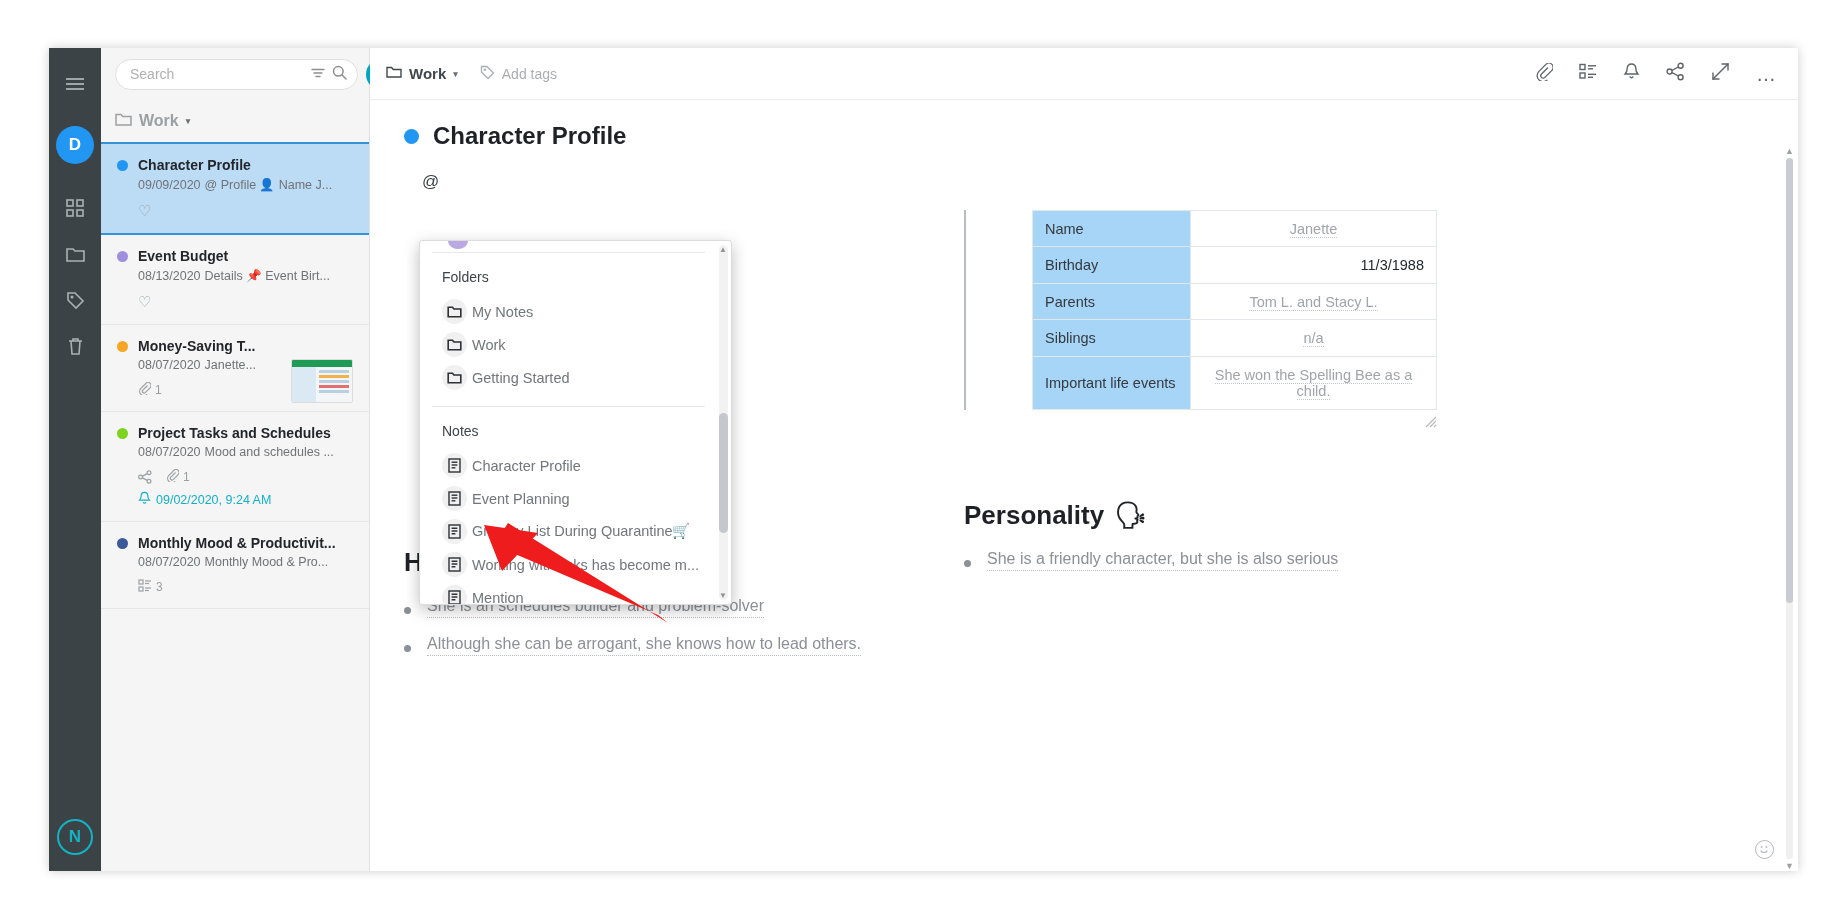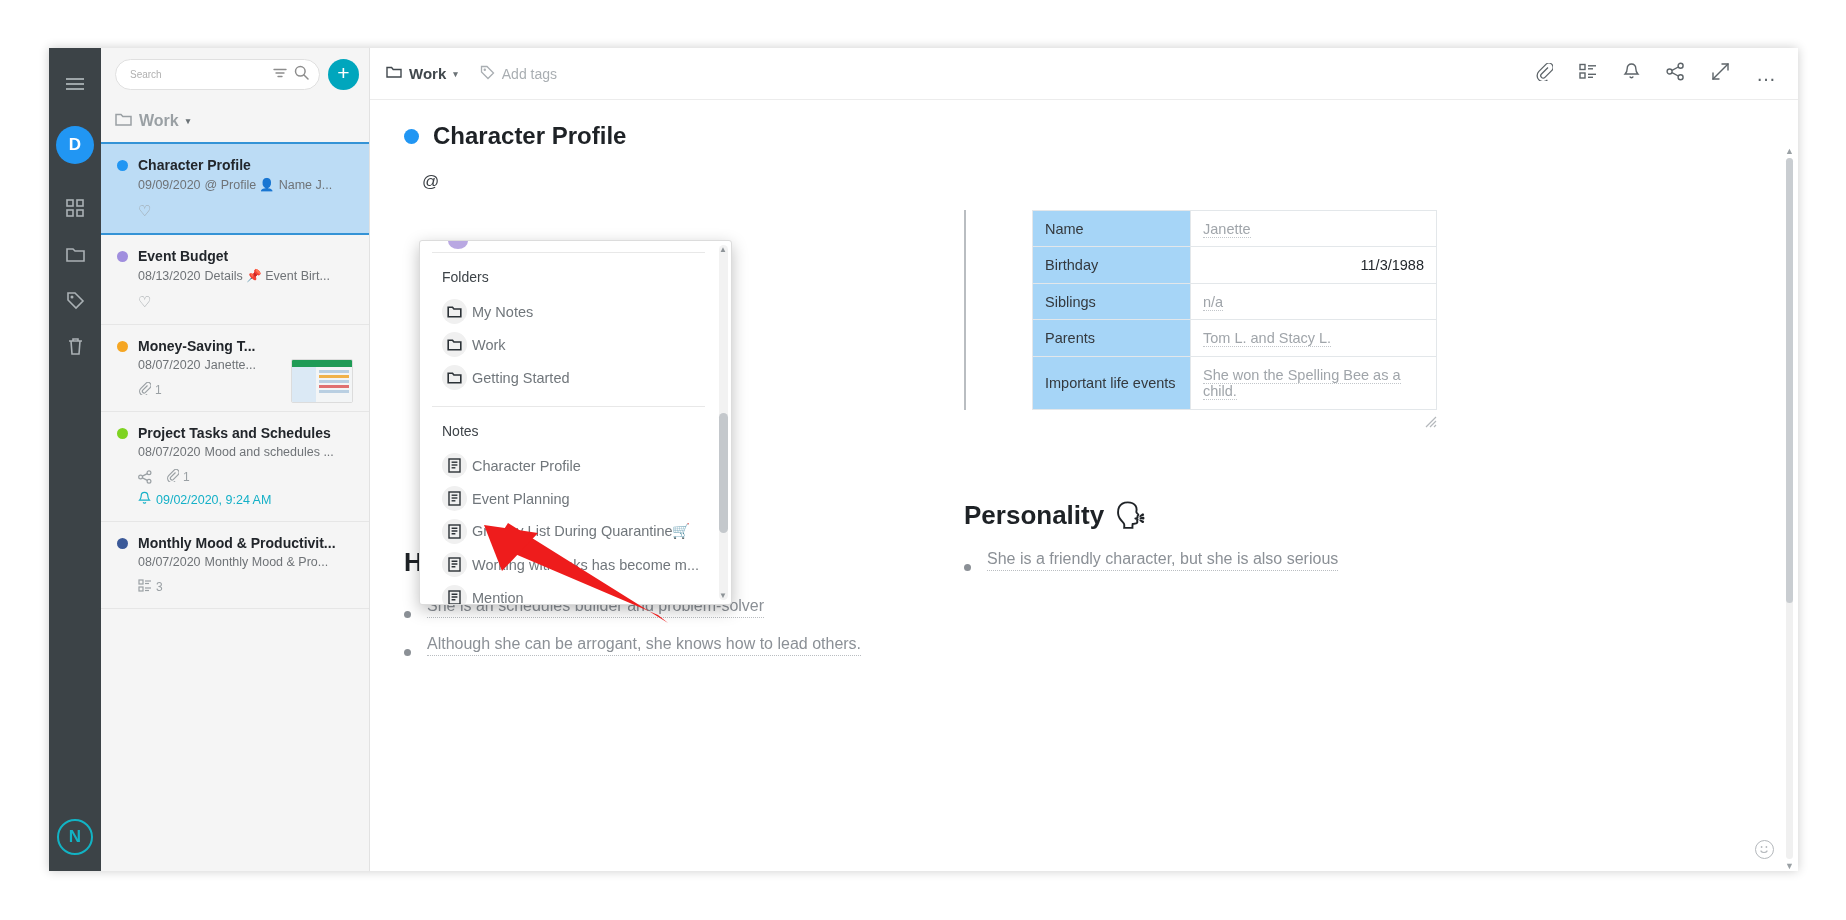--- a/index.html
+++ b/index.html
@@ -52,21 +52,21 @@
   .list-top {
     height: 52px; display: flex; align-items: center;
     padding: 0 10px 0 14px; gap: 8px;
   }
   .search-box {
     flex: 1; height: 31px; background: #fff;
     border: 1px solid #e0e0e0; border-radius: 16px;
     display: flex; align-items: center; padding: 0 10px 0 14px;
   }
   .search-box input {
-    flex: 1; border: none; outline: none; font-size: 10px;
+    flex: 1; border: none; outline: none; font-size: 14px;
     color: #555; font-family: "Liberation Sans", sans-serif;
     background: transparent;
   }
   .search-box input::placeholder { color: #b0b0b0; }
   .search-icons { display: flex; align-items: center; gap: 7px; color: #8d8d8d; }
   .plus-btn {
     width: 31px; height: 31px; border-radius: 50%;
     background: #00a6bd; color: #fff;
     display: flex; align-items: center; justify-content: center;
     font-size: 21px; line-height: 1; flex: 0 0 31px;
@@ -141,39 +141,39 @@
   .col-l { width: 480px; flex: 0 0 480px; position: relative; }
   .col-r { flex: 1; padding-left: 80px; }
   .at-sym { font-size: 17px; color: #3b4045; margin-left: 18px; }
 
   .sec-h {
     font-size: 26px; font-weight: bold; color: #1e2226;
     display: flex; align-items: center; gap: 10px;
   }
   ul.bul { list-style: none; margin-top: 16px; }
   ul.bul li {
-    display: flex; gap: 16px; align-items: flex-end;
+    display: flex; gap: 16px; align-items: center;
     margin-bottom: 14px; font-size: 16px; color: #8b9096;
   }
   ul.bul li .b {
     width: 7px; height: 7px; border-radius: 50%;
     background: #8b9096; flex: 0 0 7px; margin-top: 9px;
   }
   ul.bul li .tx { border-bottom: 1px dotted #b9bdc1; line-height: 1.45; }
 
   
   .prof-wrap { display: flex; margin-top: 38px; }
   .prof-bar { width: 2px; background: #b9bdc1; flex: 0 0 2px; height: 200px; }
   .prof-tbl { margin-left: 66px; border-collapse: collapse; width: 405px; }
   .prof-tbl td {
     border: 1px solid #e3e7ea; font-size: 14.5px; padding: 9px 12px;
     color: #34393e; vertical-align: middle;
   }
   .prof-tbl td.k { background: #a6d5f7; width: 158px; }
-  .prof-tbl td.v { color: #a0a5aa; }
+  .prof-tbl td.v { color: #a0a5aa; text-align: center; }
   .prof-tbl td.v span { border-bottom: 1px dotted #c2c6ca; }
   .prof-tbl td.v.date { color: #23282d; text-align: right; }
   .tbl-handle { margin-left: auto; width: 12px; height: 12px; color: #b4b8bc; }
 
   
   .vscroll {
     position: absolute; right: 5px; top: 58px; bottom: 12px; width: 7px;
   }
   .vscroll .track { position: absolute; inset: 0; background: #f0f0f0; border-radius: 4px; }
   .vscroll .thumb2 {
@@ -557,26 +557,26 @@
               <tbody>
                   <tr>
                 <td class="k">Name</td>
                 <td class="v"><span>Janette</span></td>
               </tr>
               <tr>
                 <td class="k">Birthday</td>
                 <td class="v date">11/3/1988</td>
               </tr>
               <tr>
+                <td class="k">Parents</td>
+                <td class="v"><span>Tom L. and Stacy L.</span></td>
+              </tr>
+              <tr>
                 <td class="k">Siblings</td>
                 <td class="v"><span>n/a</span></td>
-              </tr>
-              <tr>
-                <td class="k">Parents</td>
-                <td class="v"><span>Tom L. and Stacy L.</span></td>
               </tr>
               <tr>
                 <td class="k">Important life events</td>
                 <td class="v"><span>She won the Spelling Bee as a child.</span></td>
               </tr>
             </tbody>
               </table>
           </div>
           <div style="display:flex;justify-content:flex-end;width:473px;margin-top:4px">
             <span class="tbl-handle">

